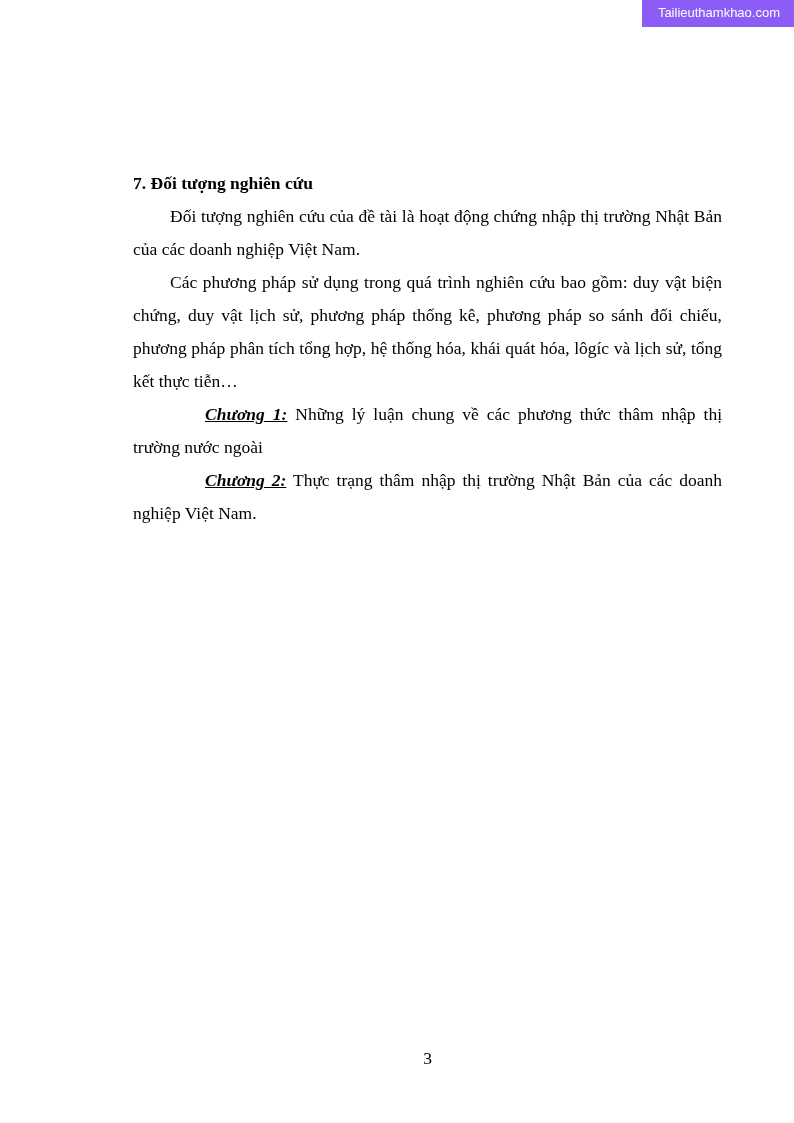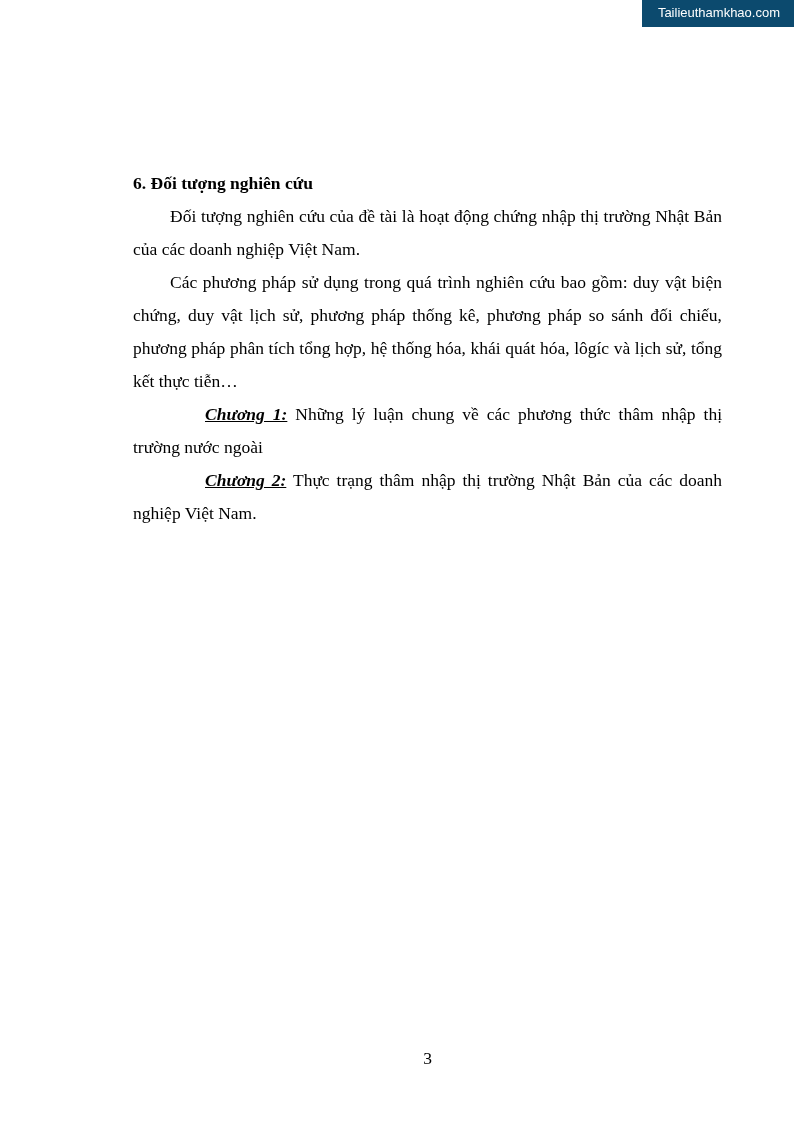--- a/index.html
+++ b/index.html
@@ -8,21 +8,21 @@
     position: relative;
     background: #ffffff;
     color: #000000;
     font-family: "Liberation Serif", "DejaVu Serif", serif;
     overflow: hidden;
   }
   .watermark {
     position: absolute;
     top: 0;
     right: 0;
-    background: #0c4a6e;
+    background: #8b5cf6;
     color: #ffffff;
     font-family: "Liberation Sans", "DejaVu Sans", sans-serif;
     font-size: 13px;
     line-height: 16px;
     padding: 5px 14px 6px 16px;
   }
   .content {
     position: absolute;
     left: 133px;
     top: 167px;
@@ -56,21 +56,21 @@
 <body>
 
 <div class="page">
 
   <div class="watermark">
     <span>Tailieuthamkhao.com</span>
   </div>
 
   <div class="content">
 
-    <p class="heading">6. Đối tượng nghiên cứu</p>
+    <p class="heading">7. Đối tượng nghiên cứu</p>
     <p class="indent">Đối tượng nghiên cứu của đề tài là hoạt động chứng nhập thị trường Nhật Bản của các doanh nghiệp Việt Nam.</p>
 
     <p class="indent">Các phương pháp sử dụng trong quá trình nghiên cứu bao gồm: duy vật biện chứng, duy vật lịch sử, phương pháp thống kê, phương pháp so sánh đối chiếu, phương pháp phân tích tổng hợp, hệ thống hóa, khái quát hóa, lôgíc và lịch sử, tổng kết thực tiễn…</p>
 
 
     <p class="indent">
       <span class="chapter-label">Chương 1:</span>
       <span>Những lý luận chung về các phương thức thâm nhập thị trường nước ngoài</span>
     </p>
 

